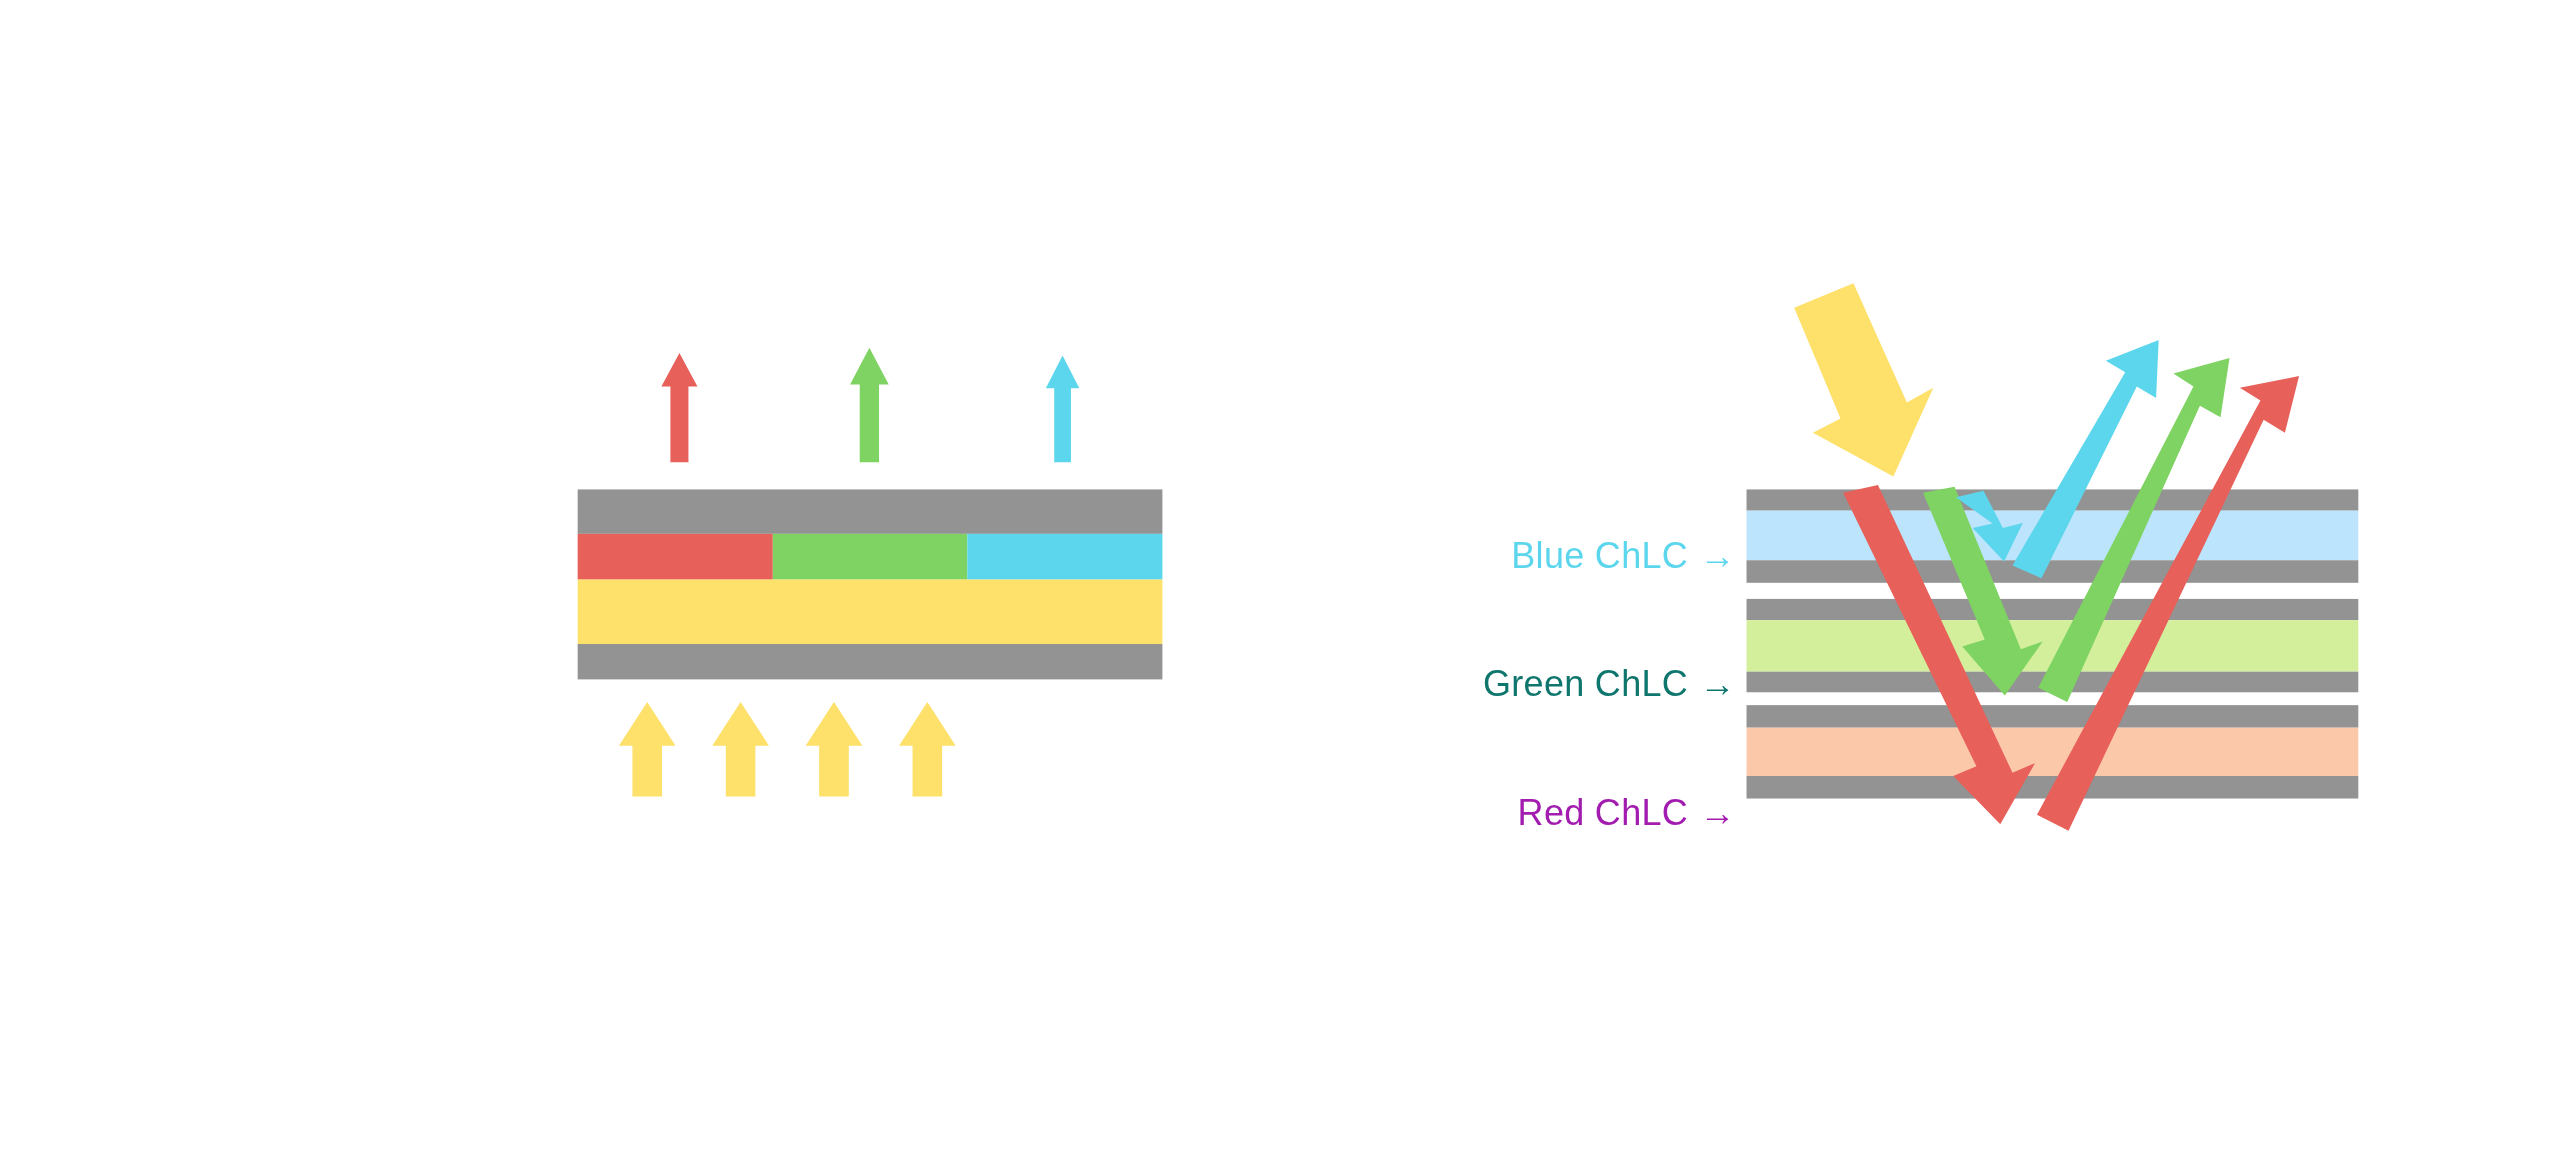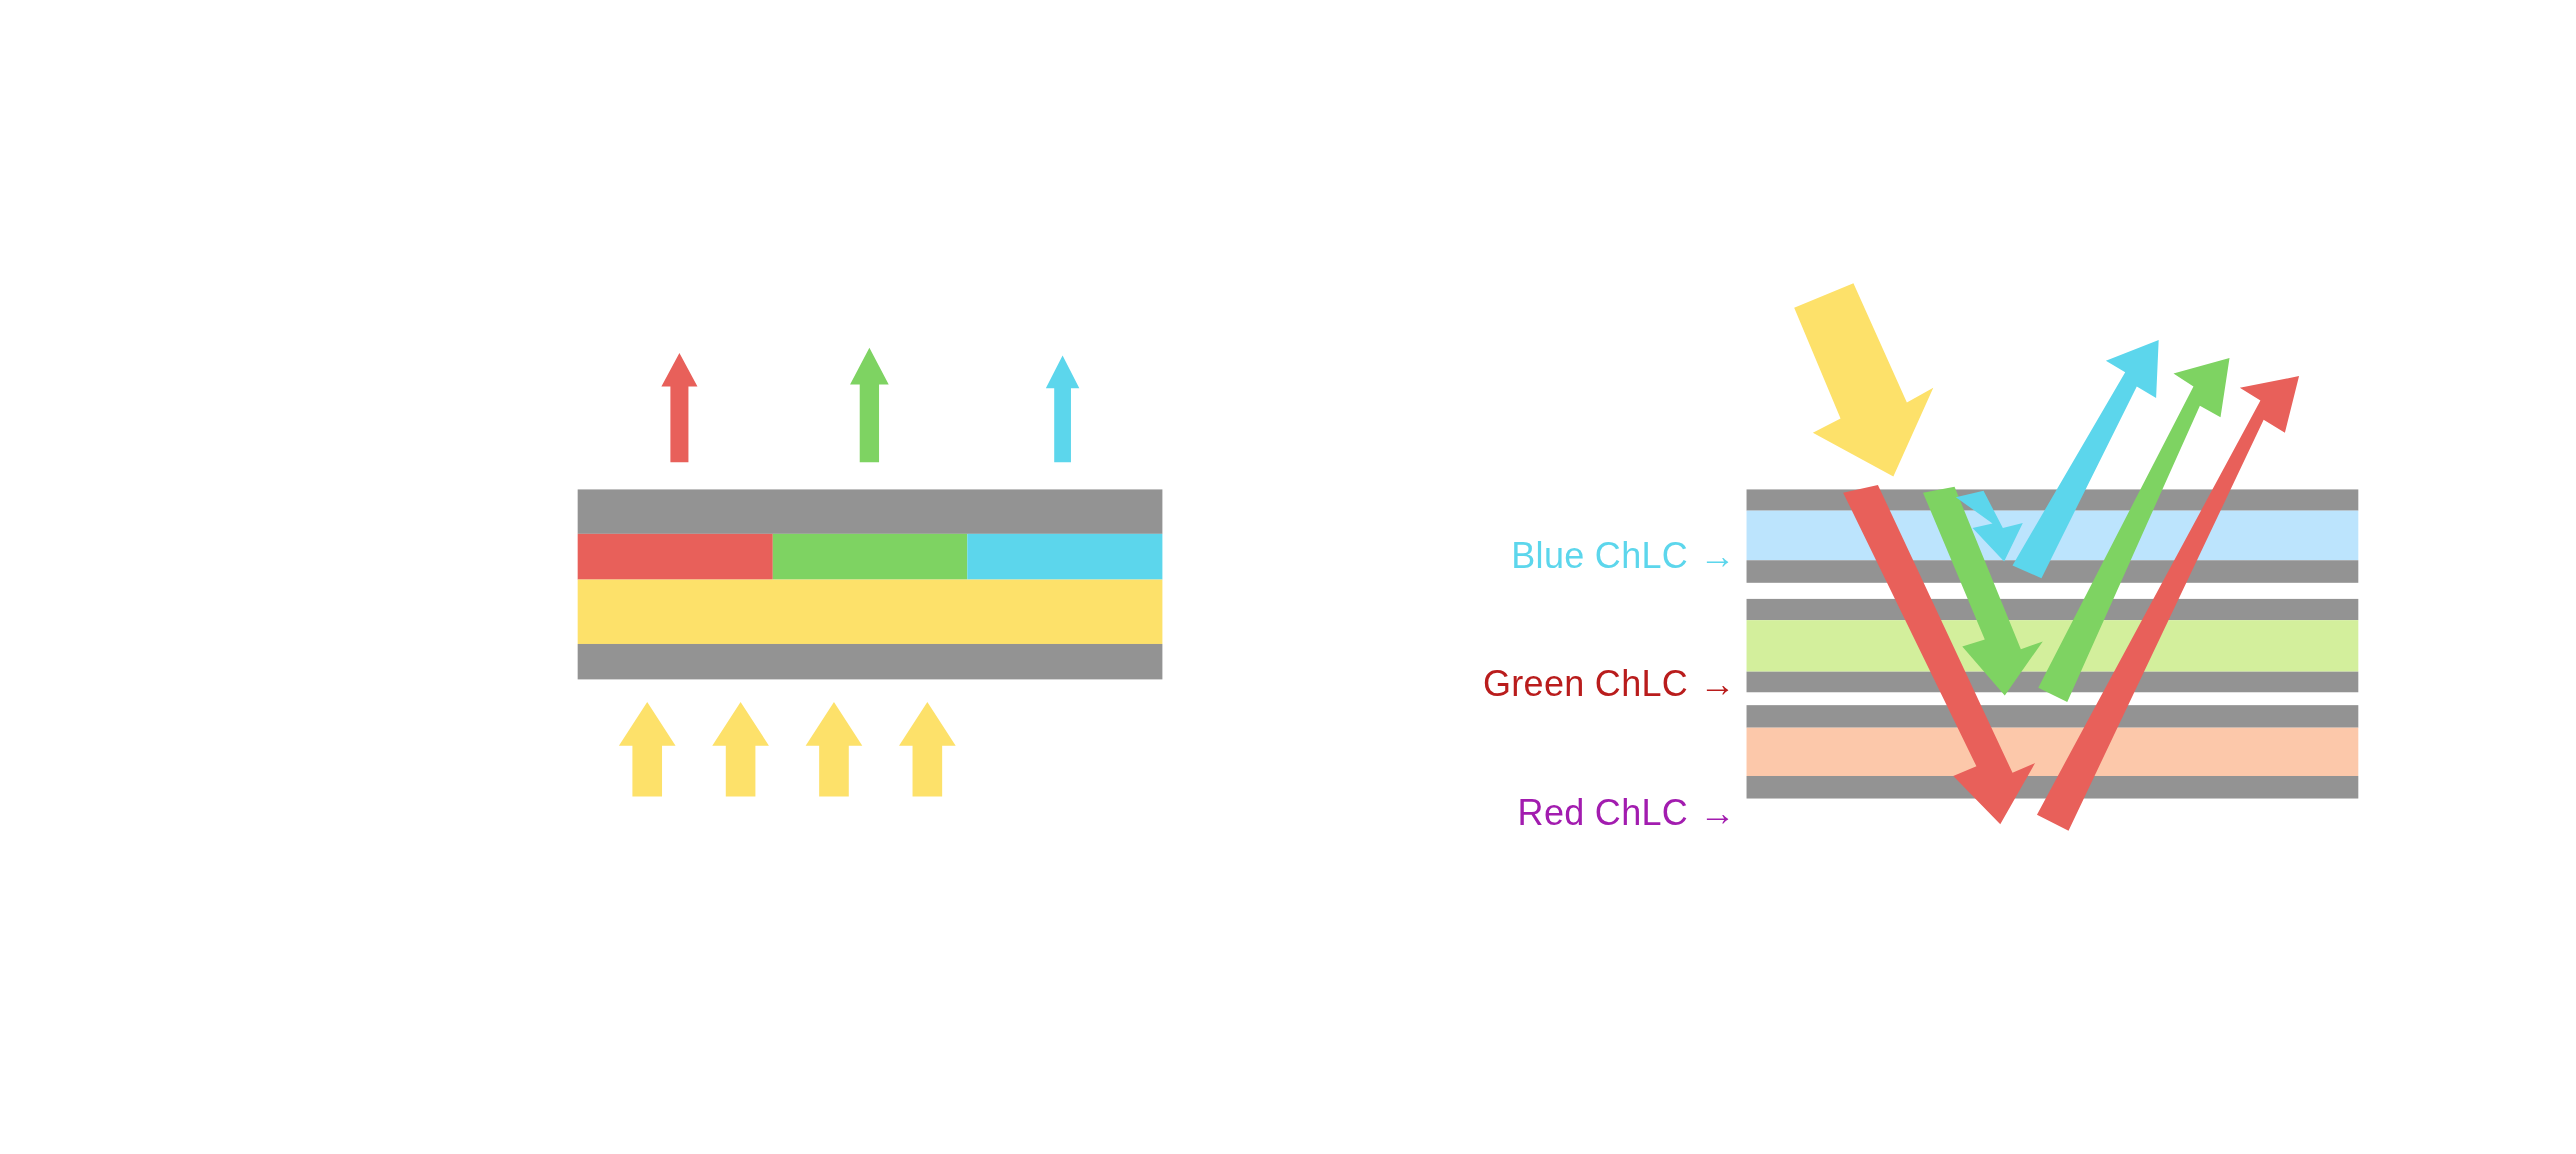--- a/index.html
+++ b/index.html
@@ -95,21 +95,21 @@
       </g>
 
       <path fill="#FDE16A" d="M2786,478 L2878,440 L2961,625 L3002,602 L2940,740 L2815,672 L2858,650 Z"></path>
 
     </svg>
 
     <div class="lbl" style="right:840px;top:535px;color:#5CD6EC;">
       <span>Blue ChLC</span><span style="margin-left:11.6px;">→</span>
     </div>
 
-    <div class="lbl" style="right:840px;top:663px;color:#b91c1c;margin-left:48px;">
+    <div class="lbl" style="right:840px;top:663px;color:#0f766e;margin-left:48px;">
       <span>Green ChLC</span><span style="margin-left:11.6px;">→</span>
     </div>
 
     <div class="lbl" style="right:840px;top:792px;color:#a21caf;">
       <span>Red ChLC</span><span style="margin-left:11.6px;">→</span>
     </div>
 
   </div>
 
 </div>

